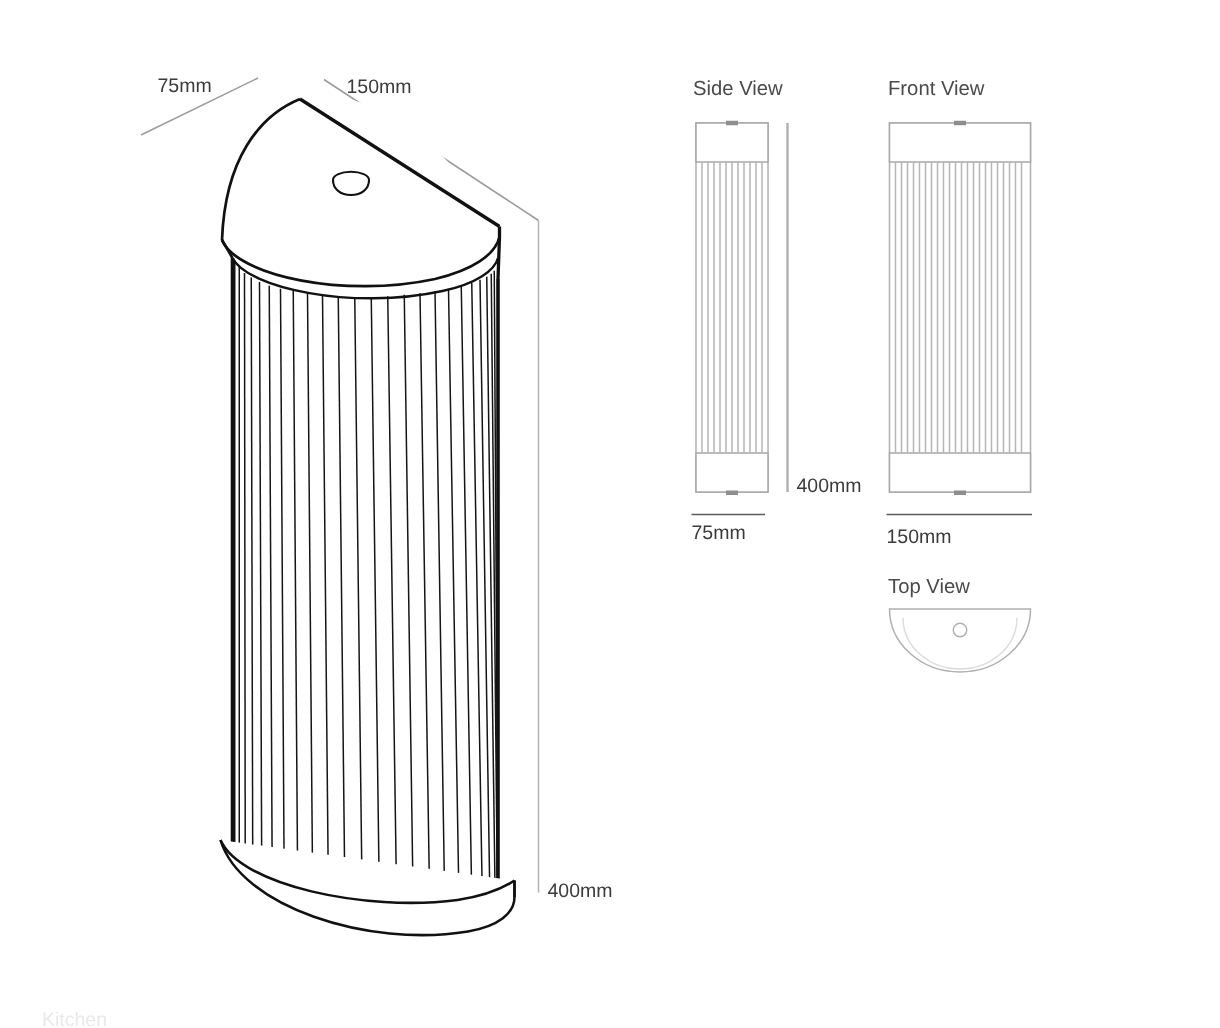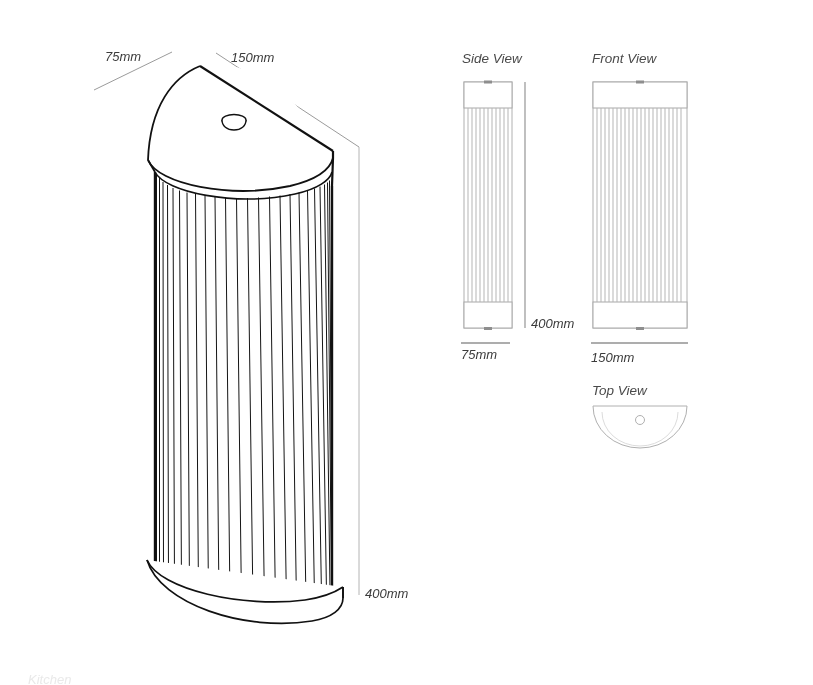--- a/index.html
+++ b/index.html
@@ -13,21 +13,20 @@
     position: relative;
     overflow: hidden;
     font-family: "Liberation Sans", sans-serif;
   }
   #drawing-root {
     position: absolute;
     left: 0;
     top: 0;
     width: 813px;
     height: 685px;
-    font-style: italic;
   }
   svg.sheet {
     display: block;
     width: 813px;
     height: 685px;
   }
   .dim-text {
     font-family: "Liberation Sans", sans-serif;
     font-size: 13px;
     fill: #3b3b3b;

